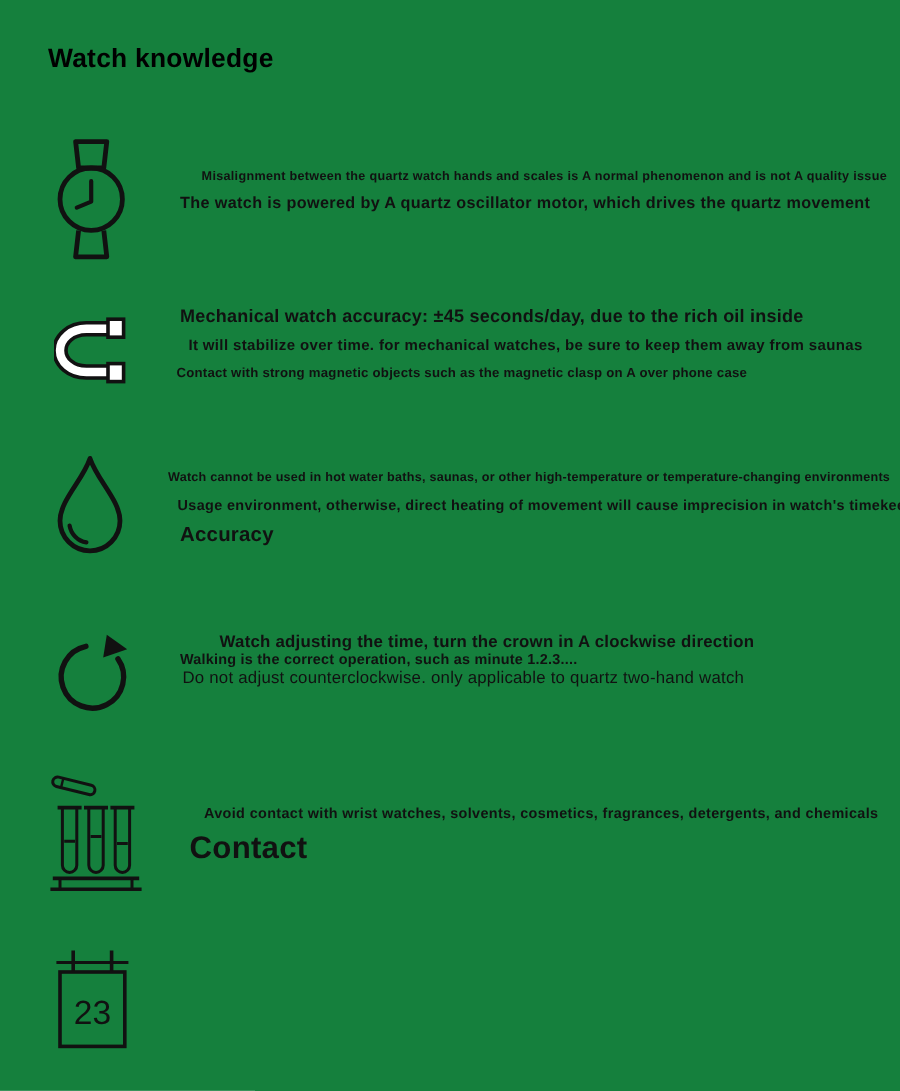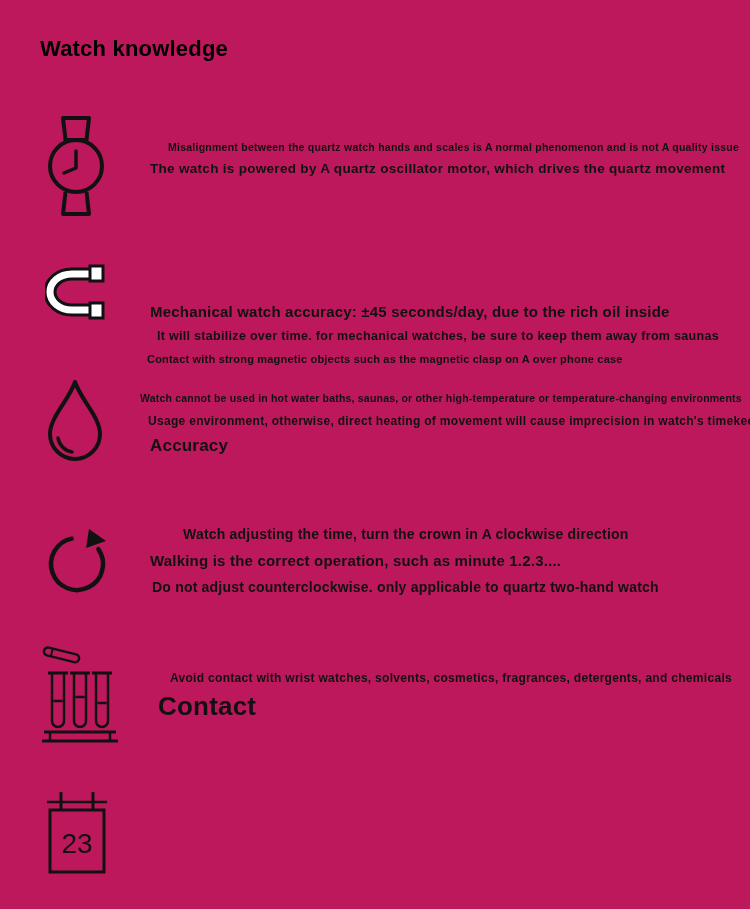--- a/index.html
+++ b/index.html
@@ -3,60 +3,60 @@
 <meta charset="utf-8">
 <style>
   * { box-sizing: border-box; }
   html, body { margin: 0; padding: 0; }
   body {
     width: 750px; height: 909px;
     background: #ffffff;
     font-family: "Liberation Sans", sans-serif;
     color: #111111;
   }
-  .page { position: relative; width: 750px; height: 909px; background: #be185d; overflow: hidden; }
+  .page { position: relative; width: 750px; height: 909px; background: #15803d; overflow: hidden; }
   .title {
     position: absolute; left: 40px; top: 36px; margin: 0;
     font-size: 22px; font-weight: 700; letter-spacing: 0.2px; color: #000;
   }
   .row { position: absolute; left: 40px; width: 705px; }
   .icon { position: absolute; display: block; line-height: 0; }
   .text { position: absolute; white-space: nowrap; }
   .text p { margin: 0; white-space: nowrap; }
 
   
   .sec1 { top: 113px; height: 106px; }
   .sec1 .icon { left: 5px; top: 2px; }
   .sec1 .text { left: 100px; top: 28px; }
   .sec1 .l1 { font-size: 10.5px; font-weight: 700; padding-left: 28px; letter-spacing: 0.25px; }
   .sec1 .l2 { font-size: 13.5px; font-weight: 700; padding-left: 10px; margin-top: 8px; letter-spacing: 0.3px; }
 
   
   .sec2 { top: 255px; height: 80px; }
   .sec2 .icon { left: 5px; top: 8px; }
   .sec2 .text { left: 105px; top: 0; }
-  .sec2 .l1 { font-size: 15px; font-weight: 700; padding-left: 5px; letter-spacing: 0.2px; margin-top: 48px; }
+  .sec2 .l1 { font-size: 15px; font-weight: 700; padding-left: 5px; letter-spacing: 0.2px; }
   .sec2 .l2 { font-size: 12.5px; font-weight: 700; padding-left: 12px; margin-top: 9px; letter-spacing: 0.3px; }
   .sec2 .l3 { font-size: 11px; font-weight: 700; padding-left: 2px; margin-top: 10px; letter-spacing: 0.2px; }
 
   
   .sec3 { top: 376px; height: 110px; }
   .sec3 .icon { left: 6px; top: 2px; }
   .sec3 .text { left: 100px; top: 16px; }
   .sec3 .l1 { font-size: 10.5px; font-weight: 700; letter-spacing: 0.2px; }
   .sec3 .l2 { font-size: 12px; font-weight: 700; padding-left: 8px; margin-top: 10px; letter-spacing: 0.3px; }
   .sec3 .l3 { font-size: 17px; font-weight: 700; padding-left: 10px; margin-top: 8px; letter-spacing: 0.2px; }
 
   
   .sec4 { top: 518px; height: 90px; }
   .sec4 .icon { left: 4px; top: 8px; }
   .sec4 .text { left: 110px; top: 8px; }
   .sec4 .l1 { font-size: 14px; font-weight: 700; padding-left: 33px; letter-spacing: 0.2px; }
-  .sec4 .l2 { font-size: 15px; font-weight: 700; margin-top: 10px; letter-spacing: 0.2px; }
-  .sec4 .l3 { font-size: 14px; font-weight: 700; padding-left: 2px; margin-top: 10px; letter-spacing: 0.2px; }
+  .sec4 .l2 { font-size: 12px; font-weight: 700; letter-spacing: 0.2px; }
+  .sec4 .l3 { font-size: 14px; font-weight: 400; padding-left: 2px; letter-spacing: 0.2px; }
 
   
   .sec5 { top: 643px; height: 104px; }
   .sec5 .icon { left: 0px; top: 0px; }
   .sec5 .text { left: 100px; top: 28px; margin-left: 18px; }
   .sec5 .l1 { font-size: 12px; font-weight: 700; padding-left: 12px; letter-spacing: 0.3px; }
   .sec5 .l2 { font-size: 26px; font-weight: 700; margin-top: 6px; letter-spacing: 0.2px; }
 
   
   .sec6 { top: 788px; height: 90px; }

